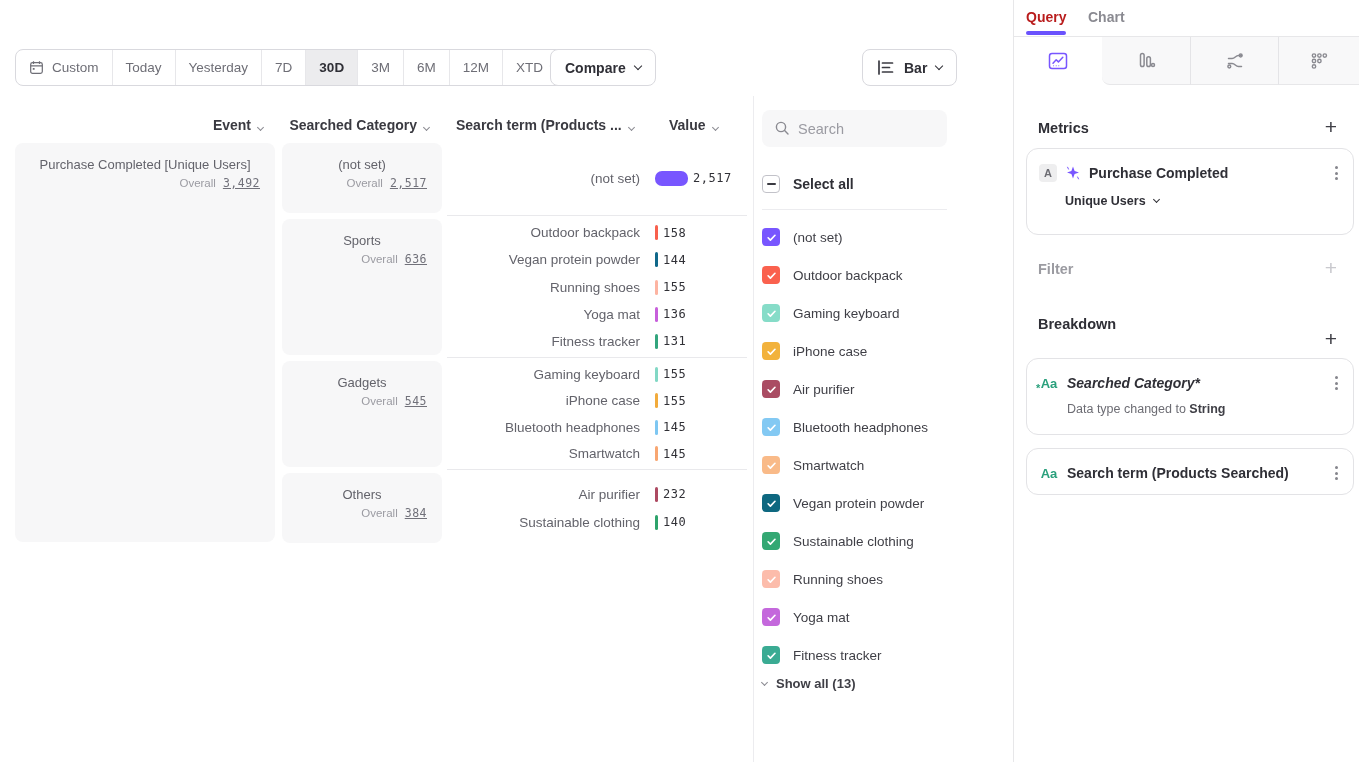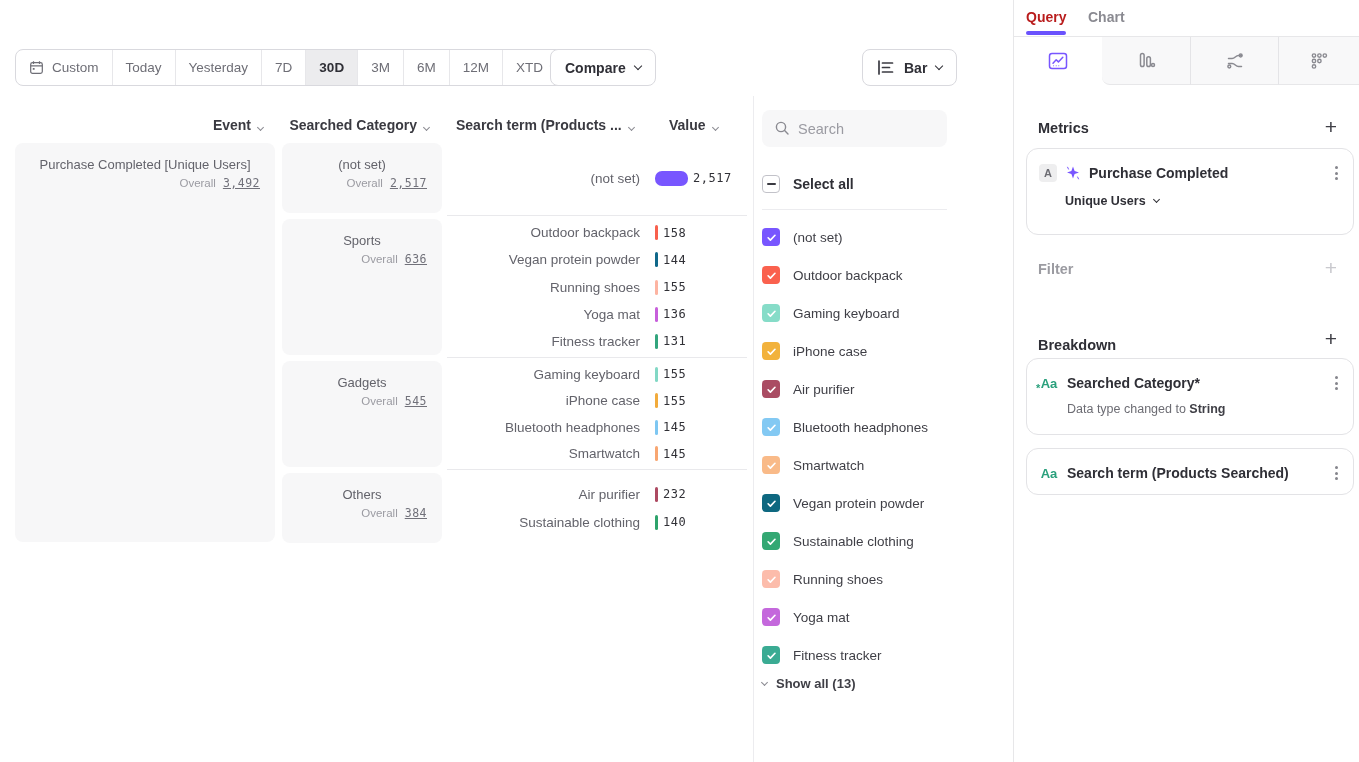--- a/index.html
+++ b/index.html
@@ -91,21 +91,21 @@
   .sb-h.muted { color:#9b9ba1; }
   .plus { position:absolute; right:18px; width:20px; height:20px; font-size:21px; font-weight:300;
     color:#3f3f46; display:flex; align-items:center; justify-content:center; cursor:pointer; line-height:1; }
   .plus.muted { color:#c9c9ce; }
   .sb-card { position:absolute; left:12px; right:5px; border:1px solid #e3e3e6; border-radius:12px;
     background:#fff; padding:14px 12px; cursor:pointer; }
   .card-row { display:flex; align-items:center; gap:8px; }
   .badge-a { width:18px; height:18px; border-radius:4px; background:#eeeeef; color:#6c6c73; font-size:11px;
     font-weight:700; display:flex; align-items:center; justify-content:center; flex:none; }
   .card-name { font-size:14px; font-weight:600; color:#2f2f36; white-space:nowrap; }
-  .card-name.it { }
+  .card-name.it { font-style:italic; }
   .kebab { margin-left:auto; display:flex; flex-direction:column; gap:2.5px; padding:3px; cursor:pointer; }
   .kebab i { width:3px; height:3px; border-radius:50%; background:#85858c; }
   .card-sub { margin:11px 0 0 26px; display:flex; align-items:center; gap:8px; font-size:12.5px;
     font-weight:700; color:#2f2f36; }
   .card-sub .chev { border-width:1.7px; margin-top:-3px; }
   .card-note { margin:9px 0 0 28px; font-size:12.5px; color:#6c6c73; }
   .card-note b { font-weight:700; color:#3f3f46; }
   .aa { position:relative; width:20px; font-size:13px; font-weight:700; color:#2aa07c; flex:none; text-align:center; }
   .aa .ast { position:absolute; left:-3px; bottom:-3px; font-size:11px; }
 </style>
@@ -486,21 +486,21 @@
       </div>
       <div class="card-sub">
         <span>Unique Users</span>
         <i class="chev chev-sm"></i>
       </div>
     </div>
 
     <div class="sb-h muted" style="top:261px">Filter</div>
     <div class="plus muted" style="top:257px">+</div>
 
-    <div class="sb-h" style="top:337px">Breakdown</div>
+    <div class="sb-h" style="top:316px">Breakdown</div>
     <div class="plus" style="top:328px">+</div>
 
     <div class="sb-card" style="top:358px;height:77px">
       <div class="card-row">
         <span class="aa"><span>Aa</span><span class="ast">*</span></span>
         <span class="card-name it">Searched Category*</span>
         <span class="kebab">
             <i></i>
             <i></i>
             <i></i>

